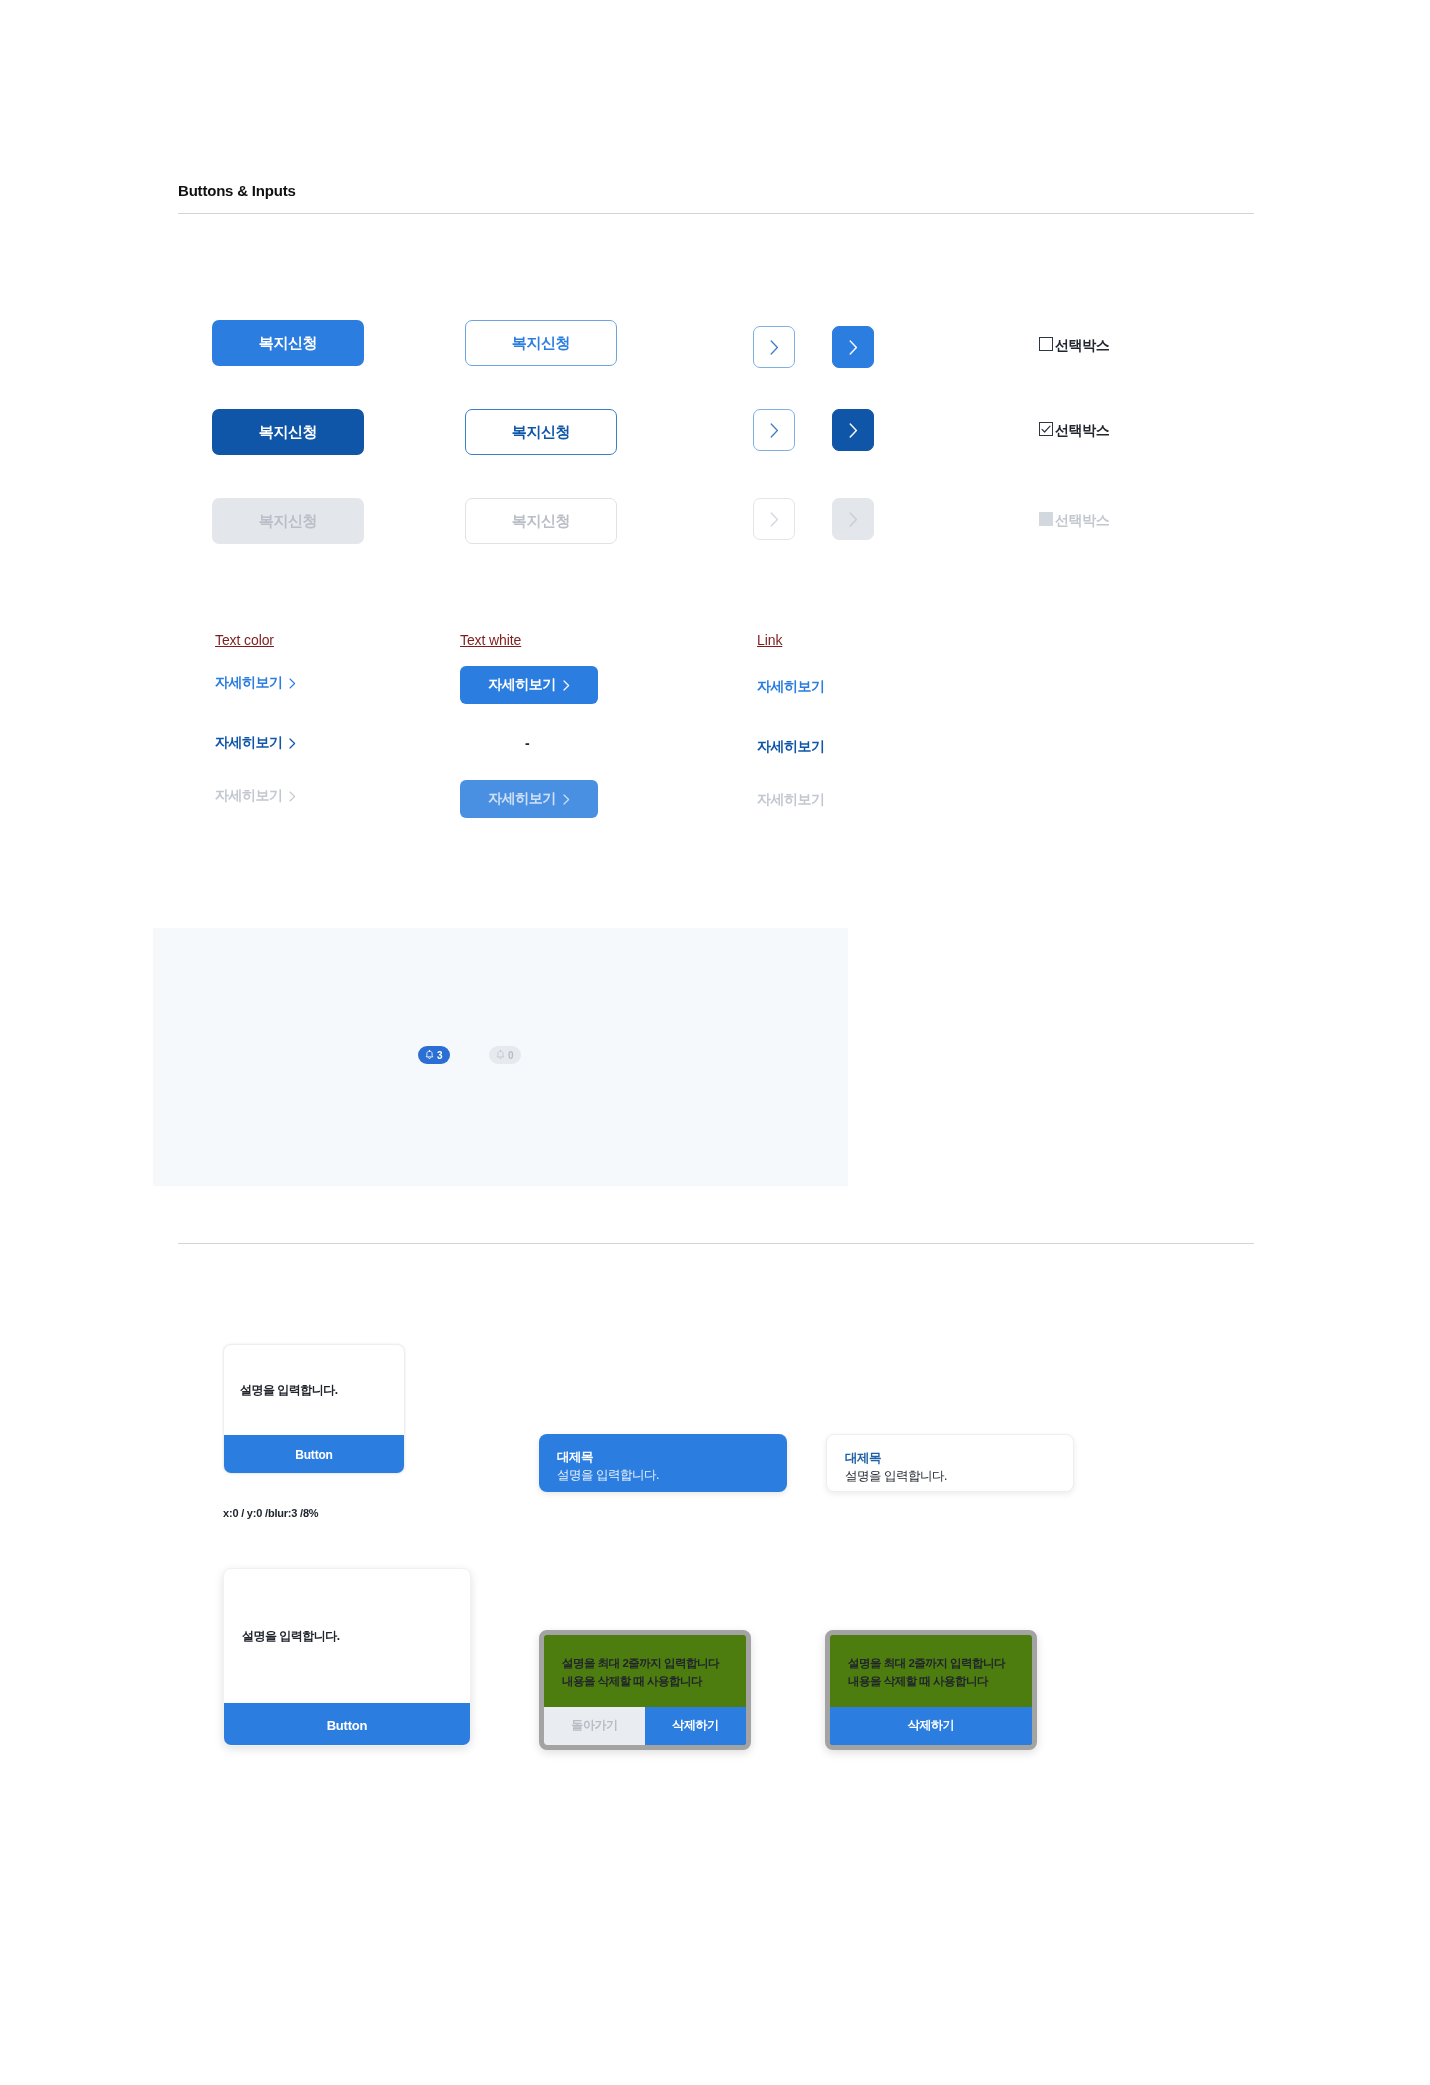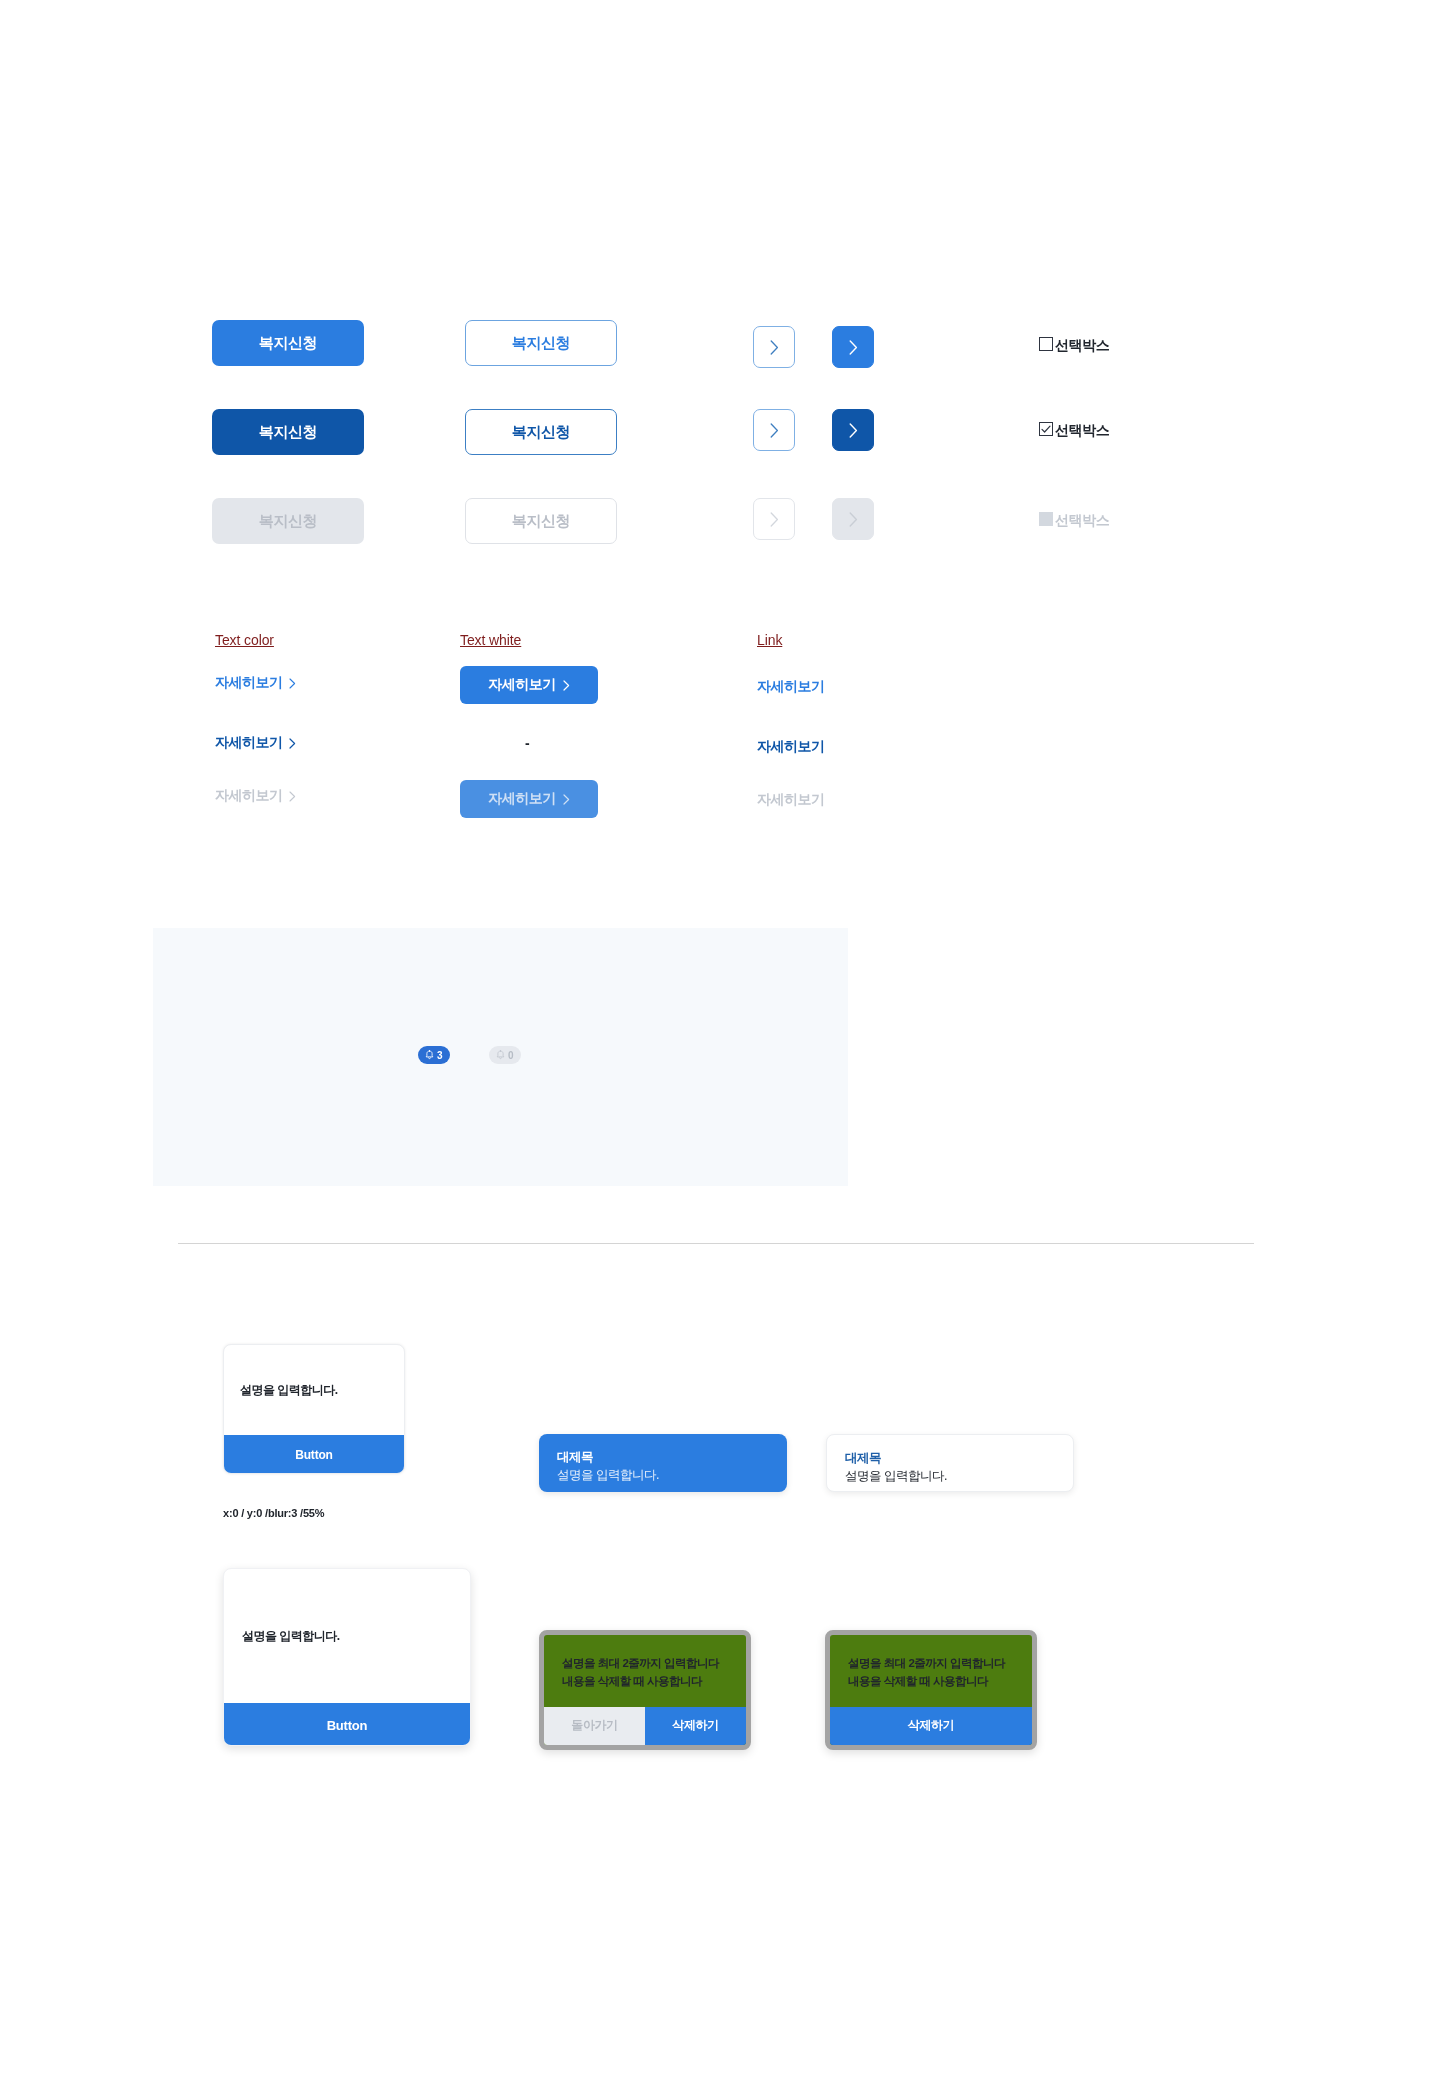--- a/index.html
+++ b/index.html
@@ -255,20 +255,24 @@
     cursor: pointer;
   }
   .dlg-btn-ghost { background: #e9ecf0; color: #b7bcc4; }
   .dlg-btn-primary { background: #2b7de0; color: #ffffff; }
 </style>
 </head>
 <body>
 
 <div class="page">
 
+  <div class="section" style="top:182px;">
+    <div class="section-title">Buttons &amp; Inputs</div>
+    <div class="section-rule"></div>
+  </div>
 
   <div class="grid" style="left:212px; top:320px;">
     <div class="btn btn-wide btn-primary">복지신청</div>
   </div>
   <div class="grid" style="left:212px; top:409px;">
     <div class="btn btn-wide btn-primary-dark">복지신청</div>
   </div>
   <div class="grid" style="left:212px; top:498px;">
     <div class="btn btn-wide btn-disabled">복지신청</div>
   </div>
@@ -437,21 +441,21 @@
   <div class="section" style="top:1243px;">
     <div class="section-rule"></div>
   </div>
 
   <div class="card card-shadow-sm" style="left:223px; top:1344px; width:182px; height:130px;">
     <div class="card-body" style="height:90px; padding:0 16px;">
       <div class="card-desc">설명을 입력합니다.</div>
     </div>
     <div class="card-btn" style="height:40px;">Button</div>
   </div>
-  <div class="card-caption" style="left:223px; top:1507px;">x:0 / y:0 /blur:3 /55%</div>
+  <div class="card-caption" style="left:223px; top:1507px;">x:0 / y:0 /blur:3 /8%</div>
 
   <div class="tip tip-blue" style="left:539px; top:1434px; width:248px; height:58px;">
     <div class="tip-title">대제목</div>
     <div class="tip-desc">설명을 입력합니다.</div>
   </div>
 
   <div class="tip tip-white" style="left:826px; top:1434px; width:248px; height:58px;">
     <div class="tip-title">대제목</div>
     <div class="tip-desc">설명을 입력합니다.</div>
   </div>

